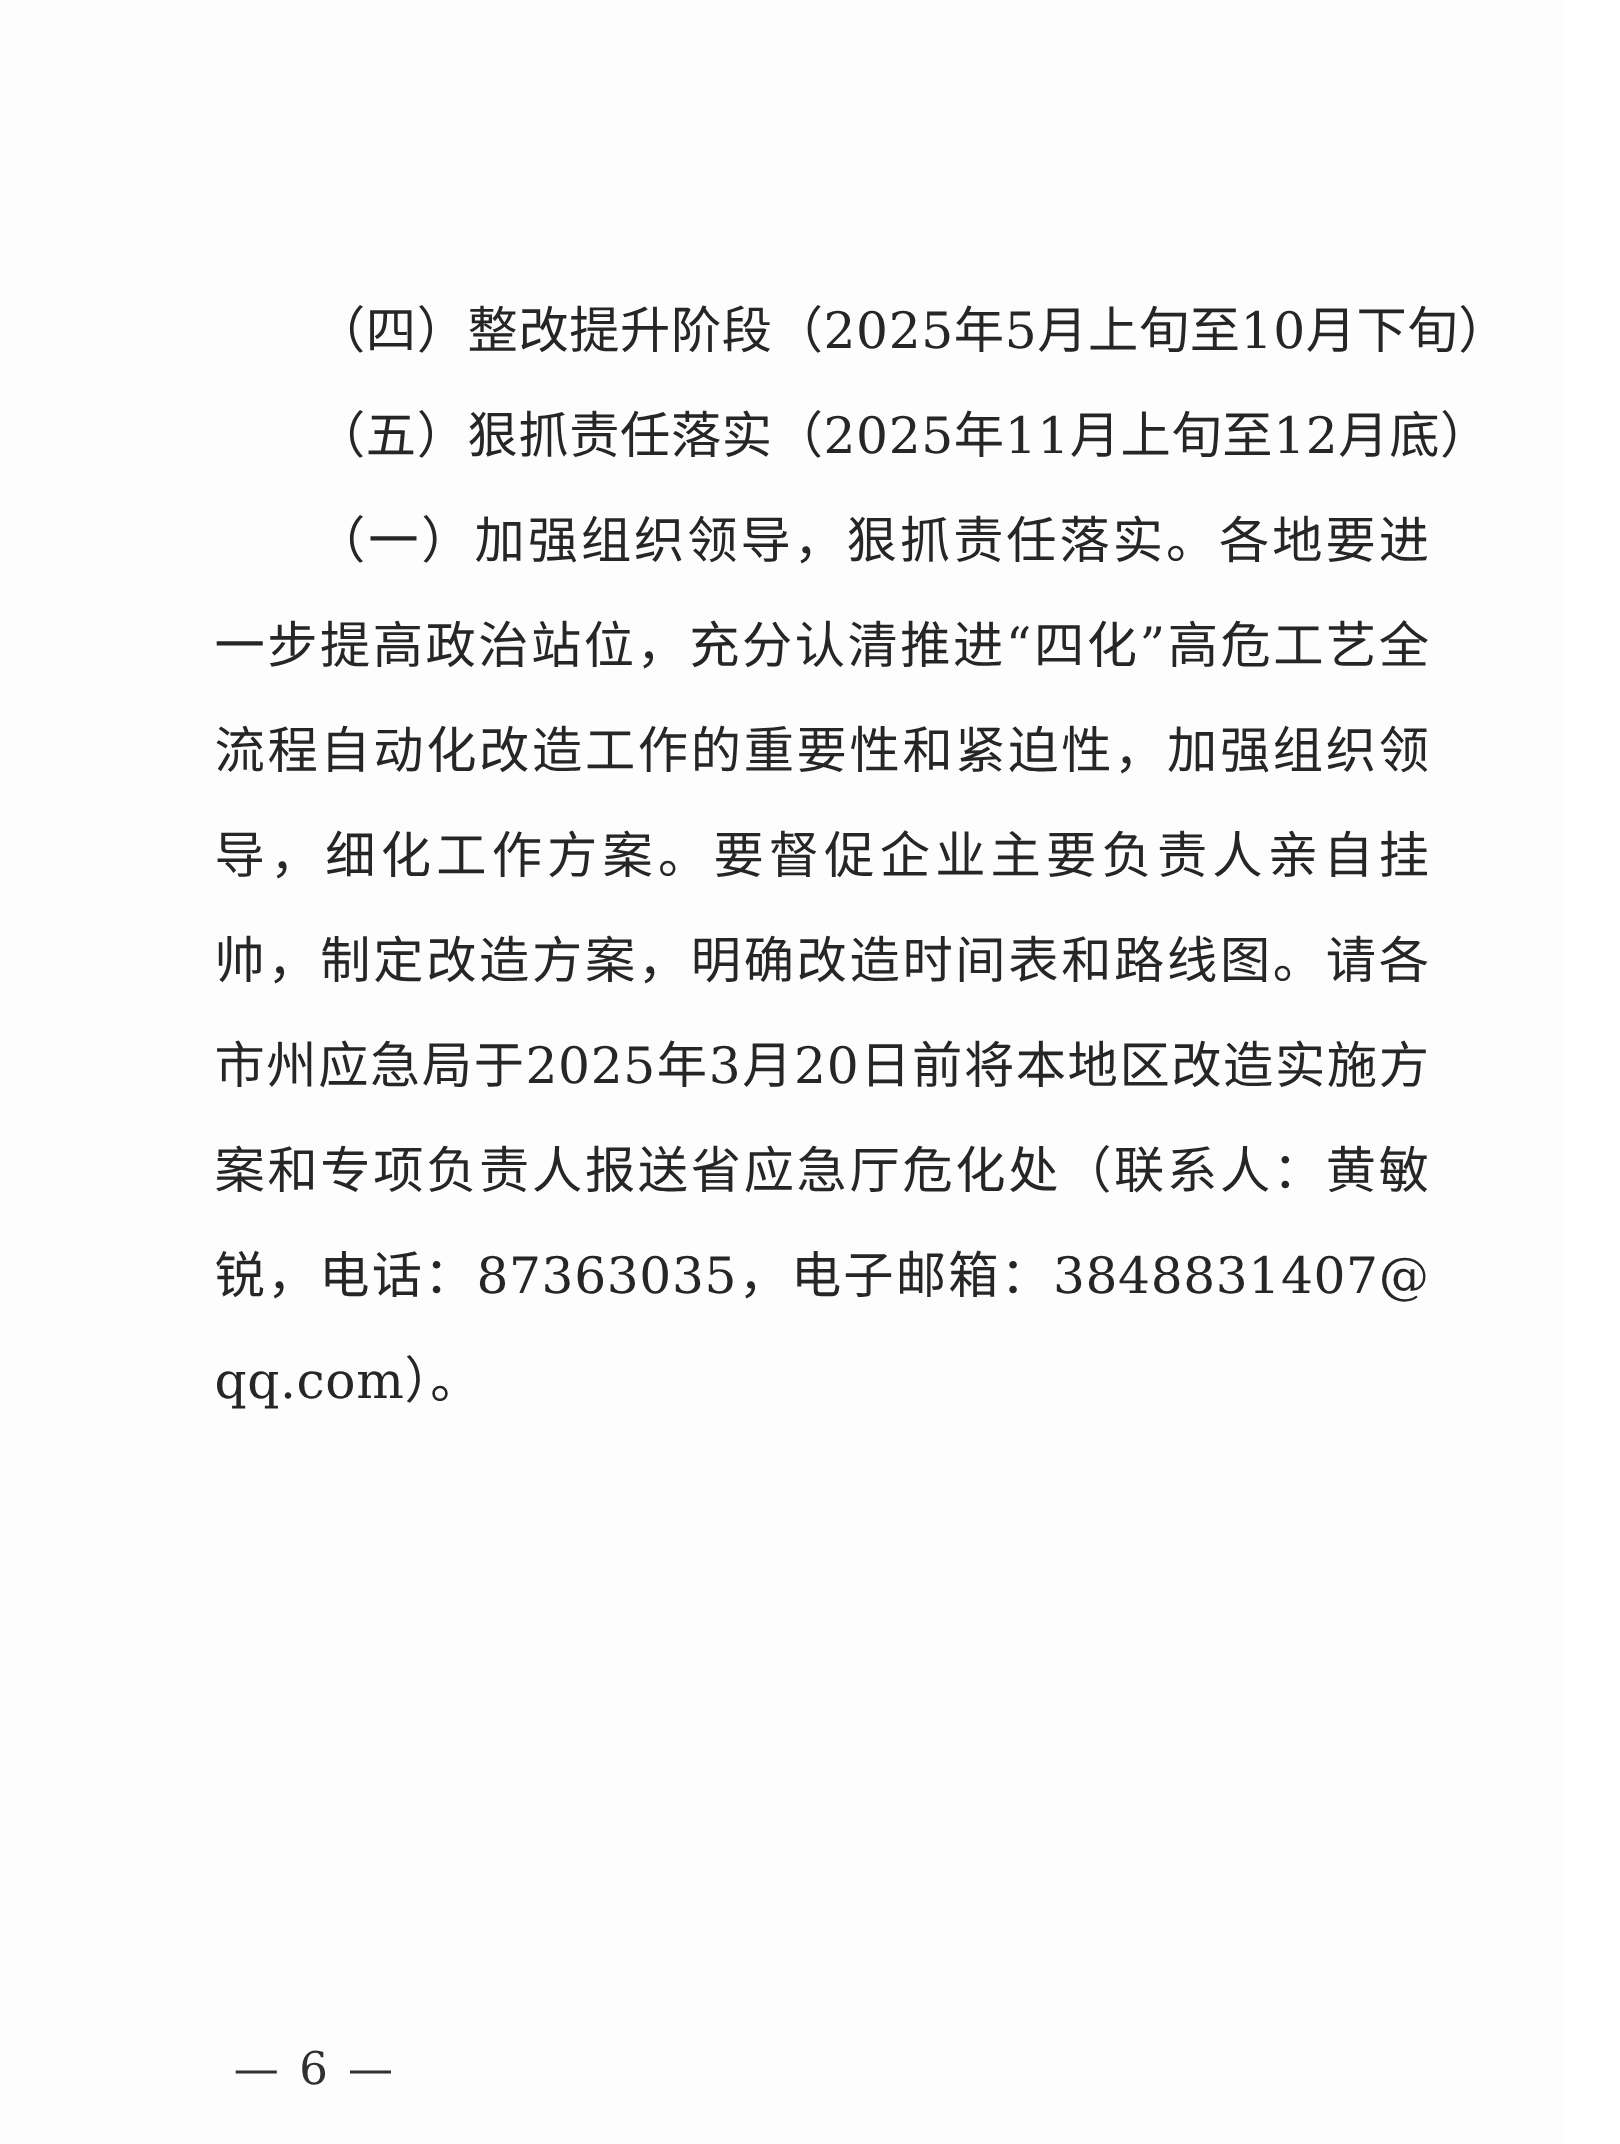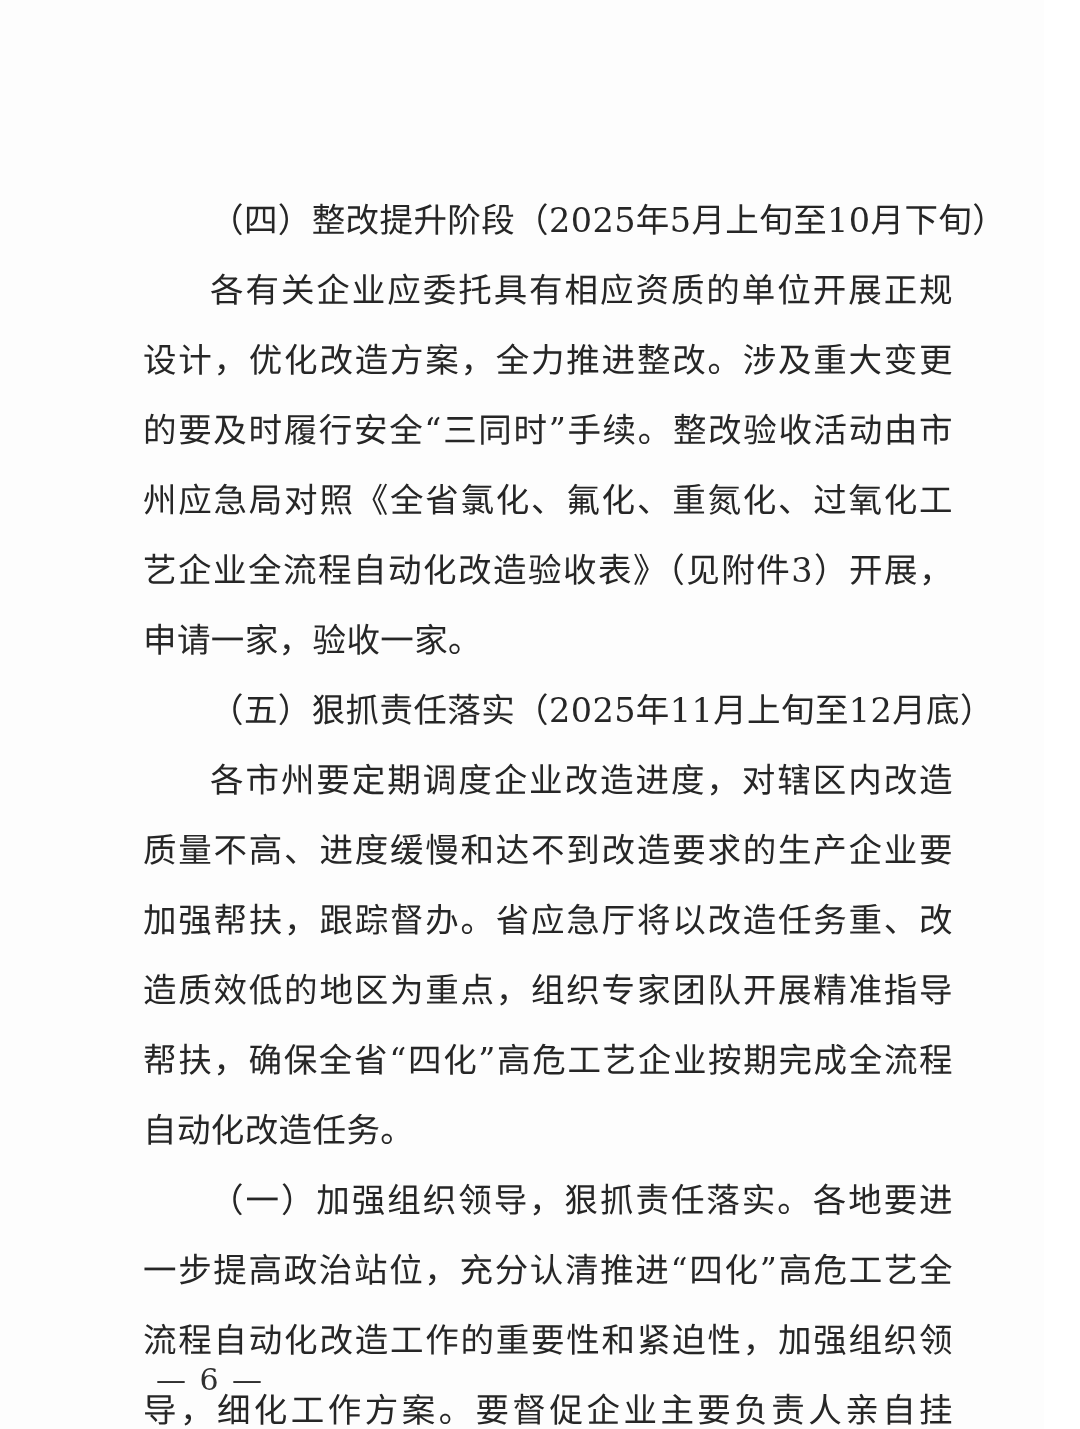--- a/index.html
+++ b/index.html
@@ -84,25 +84,23 @@
   }
 </style>
 </head>
 <body>
 
 <div class="page">
   <div class="content">
 
     <p class="subhead">（四）整改提升阶段（2025年5月上旬至10月下旬）</p>
 
-    <p class="para">各有关企业应委托具有相应资质的单位开展正规设计，优化改造方案，全力推进整改。涉及重大变更的要及时履行安全“三同时”手续。整改验收活动由市州应急局对照《全省氯化、氟化、重氮化、过氧化工艺企业全流程自动化改造验收表》（见附件3）开展，申请一家，验收一家。</p>
 
     <p class="subhead">（五）狠抓责任落实（2025年11月上旬至12月底）</p>
 
-    <p class="para">各市州要定期调度企业改造进度，对辖区内改造质量不高、进度缓慢和达不到改造要求的生产企业要加强帮扶，跟踪督办。省应急厅将以改造任务重、改造质效低的地区为重点，组织专家团队开展精准指导帮扶，确保全省“四化”高危工艺企业按期完成全流程自动化改造任务。</p>
 
 
     <p class="para">（一）加强组织领导，狠抓责任落实。各地要进一步提高政治站位，充分认清推进“四化”高危工艺全流程自动化改造工作的重要性和紧迫性，加强组织领导，细化工作方案。要督促企业主要负责人亲自挂帅，制定改造方案，明确改造时间表和路线图。请各市州应急局于2025年3月20日前将本地区改造实施方案和专项负责人报送省应急厅危化处（联系人：黄敏锐，电话：87363035，电子邮箱：3848831407@qq.com）。</p>
 
   </div>
 
   <div class="footer">— 6 —</div>
 </div>
 
 </body></html>

